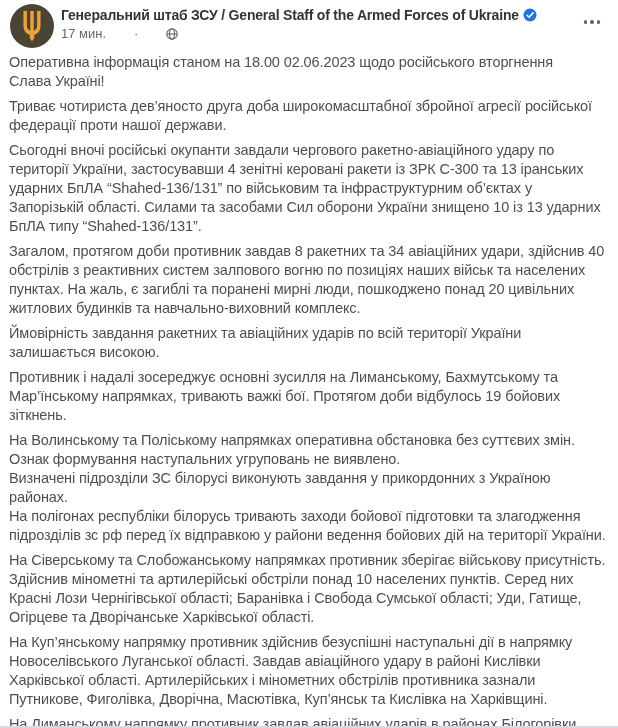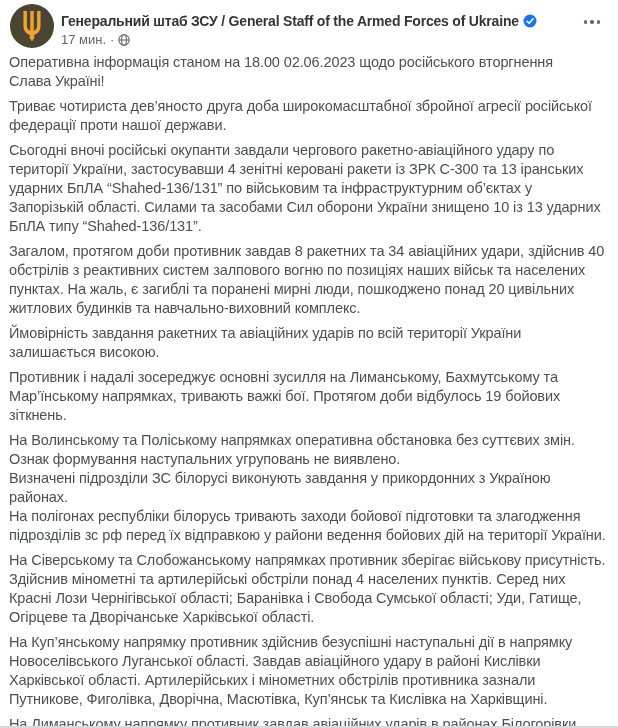--- a/index.html
+++ b/index.html
@@ -9,21 +9,21 @@
     background: #ffffff;
     overflow: hidden;
     position: relative;
     font-family: "Liberation Sans", "DejaVu Sans", sans-serif;
   }
   .post { width: 100%; height: 100%; position: relative; }
 
   
   .post-header {
     display: flex;
-    align-items: flex-end;
+    align-items: flex-start;
     padding: 4px 22px 0 10px;
     position: relative;
   }
   .avatar {
     width: 44px; height: 44px;
     border-radius: 50%;
     background: #4a4433;
     flex: 0 0 44px;
     display: flex; align-items: center; justify-content: center;
     cursor: pointer;
@@ -35,21 +35,21 @@
     letter-spacing: -0.2px;
     color: #313539;
     line-height: 18px;
     white-space: nowrap;
   }
   .page-name { cursor: pointer; }
   .verified { margin-left: 4px; display: inline-flex; flex: 0 0 auto; }
   .meta-row {
     display: flex; align-items: center;
     margin-top: 2px;
-    font-size: 13px; color: #65676b; line-height: 16px;
+    font-size: 13px; color: #65676b; line-height: 16px; gap: 24px;
   }
   .meta-sep { margin: 0 4px; }
   .options-button {
     position: absolute;
     top: 12px; right: 12px;
     width: 28px; height: 20px;
     display: flex; align-items: center; justify-content: center;
     gap: 3px;
     cursor: pointer;
     border-radius: 4px;
@@ -131,20 +131,20 @@
     <p>Оперативна інформація станом на 18.00 02.06.2023 щодо російського вторгнення
 Слава Україні!</p>
     <p>Триває чотириста дев’яносто друга доба широкомасштабної збройної агресії російської федерації проти нашої держави.</p>
     <p>Сьогодні вночі російські окупанти завдали чергового ракетно-авіаційного удару по території України, застосувавши 4 зенітні керовані ракети із ЗРК С-300 та 13 іранських ударних БпЛА “Shahed-136/131” по військовим та інфраструктурним об’єктах у Запорізькій області. Силами та засобами Сил оборони України знищено 10 із 13 ударних БпЛА типу “Shahed-136/131”.</p>
     <p>Загалом, протягом доби противник завдав 8 ракетних та 34 авіаційних удари, здійснив 40 обстрілів з реактивних систем залпового вогню по позиціях наших військ та населених пунктах. На жаль, є загиблі та поранені мирні люди, пошкоджено понад 20 цивільних житлових будинків та навчально-виховний комплекс.</p>
     <p>Ймовірність завдання ракетних та авіаційних ударів по всій території України залишається високою.</p>
     <p>Противник і надалі зосереджує основні зусилля на Лиманському, Бахмутському та Мар’їнському напрямках, тривають важкі бої. Протягом доби відбулось 19 бойових зіткнень.</p>
     <p>На Волинському та Поліському напрямках оперативна обстановка без суттєвих змін. Ознак формування наступальних угруповань не виявлено.
 Визначені підрозділи ЗС білорусі виконують завдання у прикордонних з Україною районах.
 На полігонах республіки білорусь тривають заходи бойової підготовки та злагодження підрозділів зс рф перед їх відправкою у райони ведення бойових дій на території України.</p>
-    <p>На Сіверському та Слобожанському напрямках противник зберігає військову присутність. Здійснив мінометні та артилерійські обстріли понад 4 населених пунктів. Серед них Красні Лози Чернігівської області; Баранівка і Свобода Сумської області; Уди, Гатище, Огірцеве та Дворічанське Харківської області.</p>
+    <p>На Сіверському та Слобожанському напрямках противник зберігає військову присутність. Здійснив мінометні та артилерійські обстріли понад 10 населених пунктів. Серед них Красні Лози Чернігівської області; Баранівка і Свобода Сумської області; Уди, Гатище, Огірцеве та Дворічанське Харківської області.</p>
     <p>На Куп’янському напрямку противник здійснив безуспішні наступальні дії в напрямку Новоселівського Луганської області. Завдав авіаційного удару в районі Кислівки Харківської області. Артилерійських і мінометних обстрілів противника зазнали Путникове, Фиголівка, Дворічна, Масютівка, Куп’янськ та Кислівка на Харківщині.</p>
     <p>На Лиманському напрямку противник завдав авіаційних ударів в районах Білогорівки Луганської області та Спірного і Роздолівки на Донеччині. Артилерійських обстрілів зазнали понад 10 населених пунктів, зокрема Білогорівка Луганської області та Торське, Діброва, Верхньокам’янське, Роздолівка, Берестове Донецької області.</p>
   </div>
 
   <div class="bottom-divider"></div>
 
 </div>
 
 </body></html>

